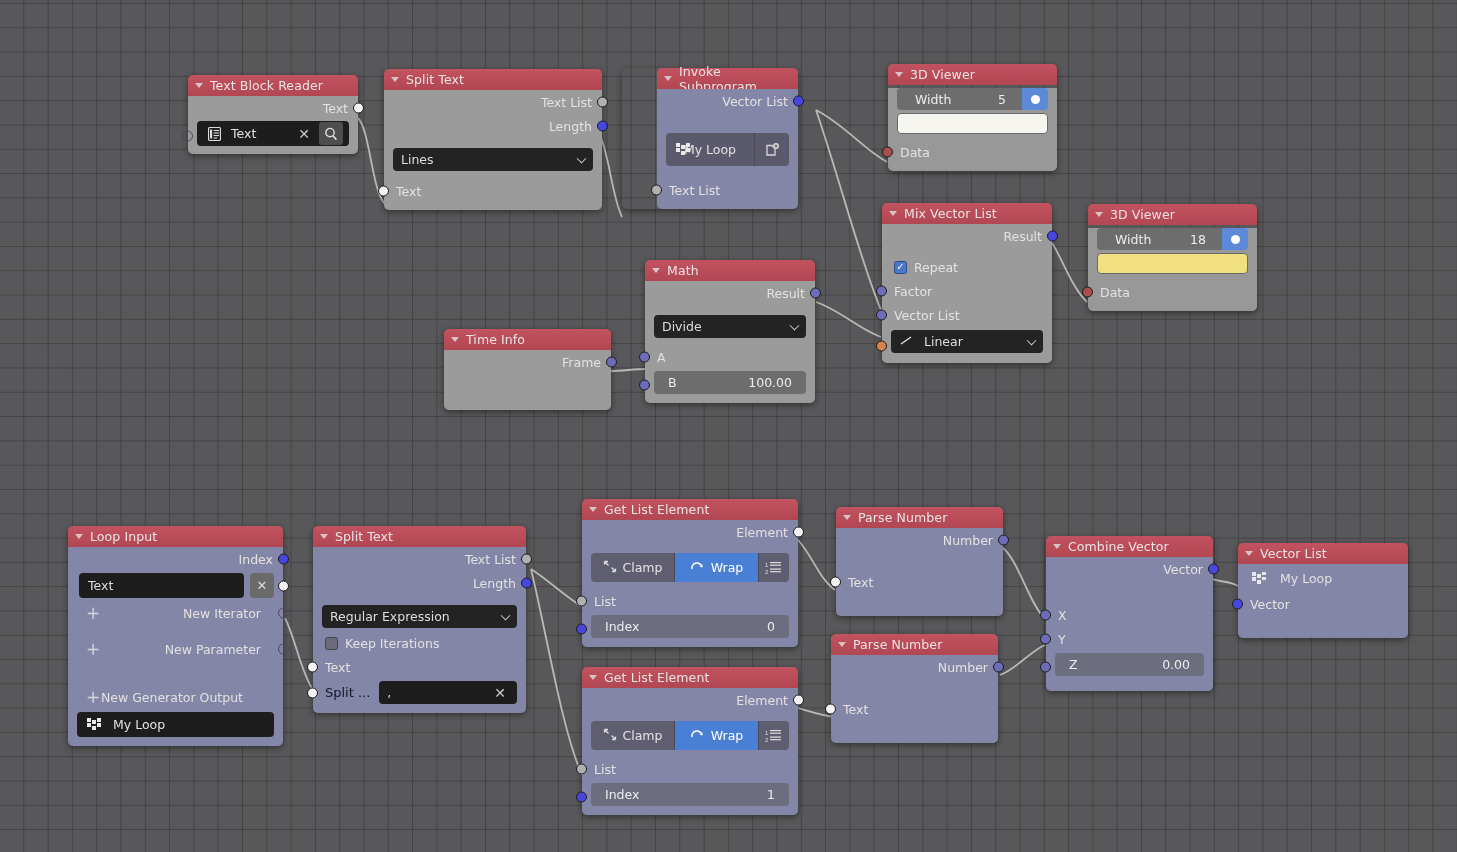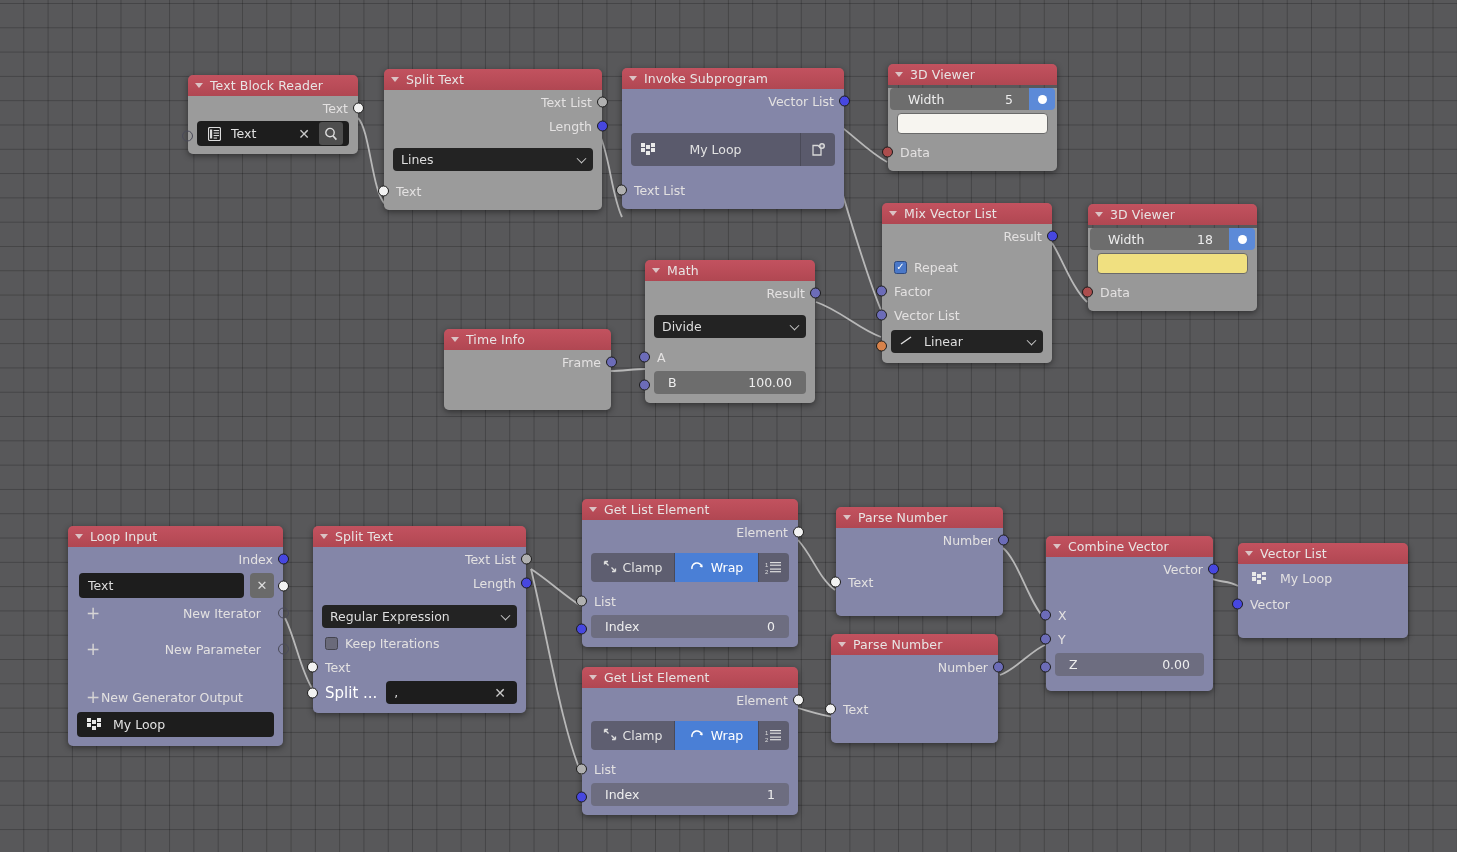--- a/index.html
+++ b/index.html
@@ -133,21 +133,21 @@
     border-right: 1px solid #4a4a58;
   }
   .tg.on { background:#4a7fd6; color:#fff; }
   .tg.icn { flex: 0 0 30px; background:#5e5e70; border-right:none; }
 
   .viewer-bar { margin: 3px 9px; height: 21px; border-radius: 4px; border:1px solid #6a6a6a; }
   .viewer-bar.white { background: #f7f5f0; }
   .viewer-bar.yellow { background: #f0e080; }
 
   .wslider {
-    margin: 3px 2px; height: 22px; display:flex; border-radius:4px; overflow:hidden;
+    margin: 3px 9px; height: 22px; display:flex; border-radius:4px; overflow:hidden;
   }
   .wslider .wlab {
     flex:1; background:#6d6d6d; display:flex; align-items:center; justify-content:space-between;
     padding: 0 16px 0 18px; font-size:12.5px; color:#ededed;
   }
   .wslider .wdot {
     flex: 0 0 26px; background:#5c8ad8; display:flex; align-items:center; justify-content:center;
   }
   .wslider .wdot i { width:9px;height:9px;border-radius:50%;background:#fff;display:block; }
 
@@ -156,21 +156,21 @@
     display:flex; align-items:center; gap:10px; padding: 0 10px;
     font-size: 12.5px; color:#e2e2e2;
   }
   .blocksico { display:inline-block; width:16px; height:13px; position:relative; flex:0 0 16px; }
   .blocksico i { position:absolute; background:#e9e9e9; }
   .plusrow { display:flex; align-items:center; height:26px; position:relative; }
   .plusrow .plus { position:absolute; left:18px; color:#d6d4d4; font-size:17px; line-height:1; }
   .plusrow .pl { width:100%; text-align:right; padding-right:22px; font-size:12.5px; color:#e3e1e1;}
   .plusrow .pl.ctr { text-align:right; padding-right:40px; }
   .rowfield { display:flex; align-items:center; gap:0; height:27px; position:relative; }
-  .rowfield .rl { font-size:15px; color:#ffffff; padding-left:12px; white-space:nowrap;}
+  .rowfield .rl { font-size:13px; color:#0f172a; padding-left:12px; white-space:nowrap;}
   .rowfield .rbox {
     flex:1; margin:0 9px 0 9px; height:23px; border-radius:4px; background:#1d1d1d;
     display:flex; align-items:center; padding:0 8px; font-size:12.5px; color:#dcdcdc;
   }
   .searchico {
     width:24px; height:23px; background:#4e4e4e; border-radius:3px;
     display:flex; align-items:center; justify-content:center;
   }
   .docico { width:22px;height:23px; display:flex; align-items:center; justify-content:center; }
 </style>
@@ -256,21 +256,21 @@
         <span class="chev"></span>
       </div>
       <div style="height:5px"></div>
       <div class="row in">
         <span class="sock l s-white"></span>
         <span class="lbl">Text</span>
       </div>
     </div>
   </div>
 
-  <div class="node" style="left:622px; top:68px; width:222px;">
+  <div class="node" style="left:622px; top:68px; width:176px;padding-left:35px;">
     <div class="hdr">
       <span class="tri"></span>
       <span>Invoke Subprogram</span>
     </div>
     <div class="body purple">
       <div class="row out">
         <span class="lbl">Vector List</span>
         <span class="sock r s-blue"></span>
       </div>
       <div style="height:17px"></div>

